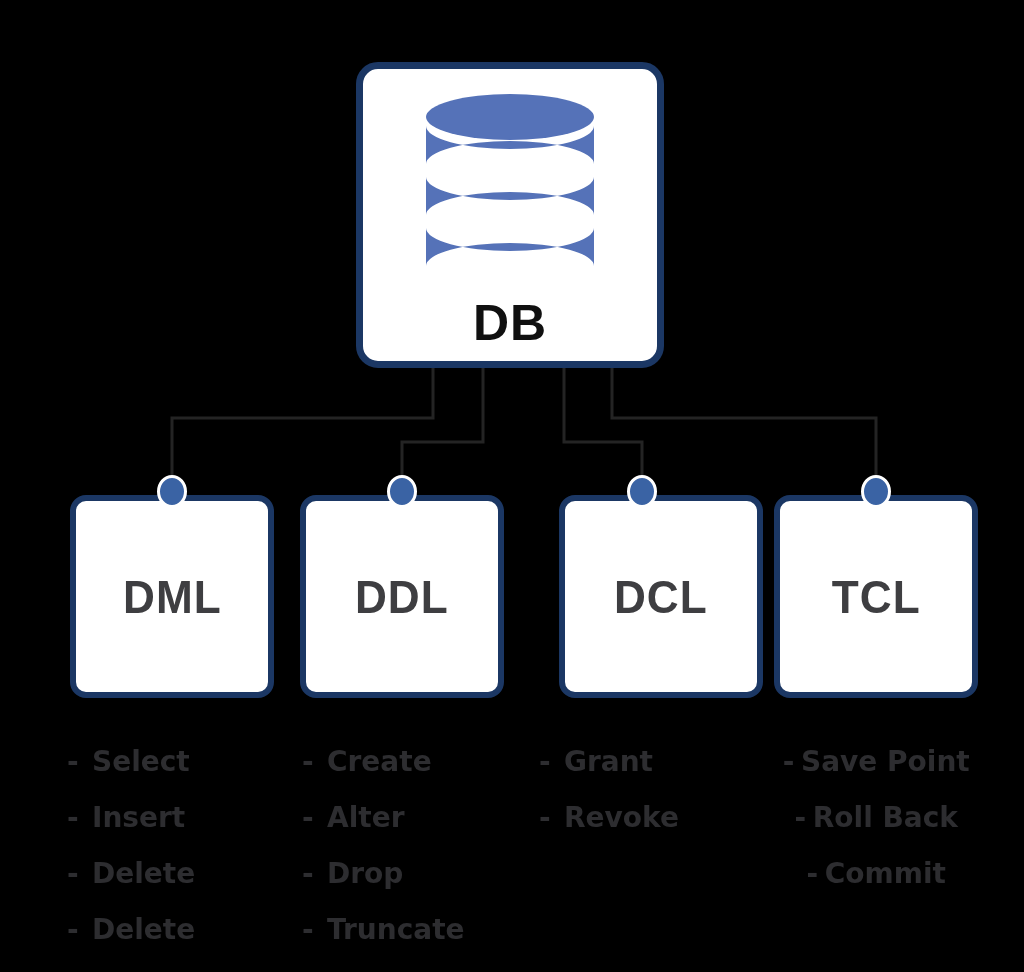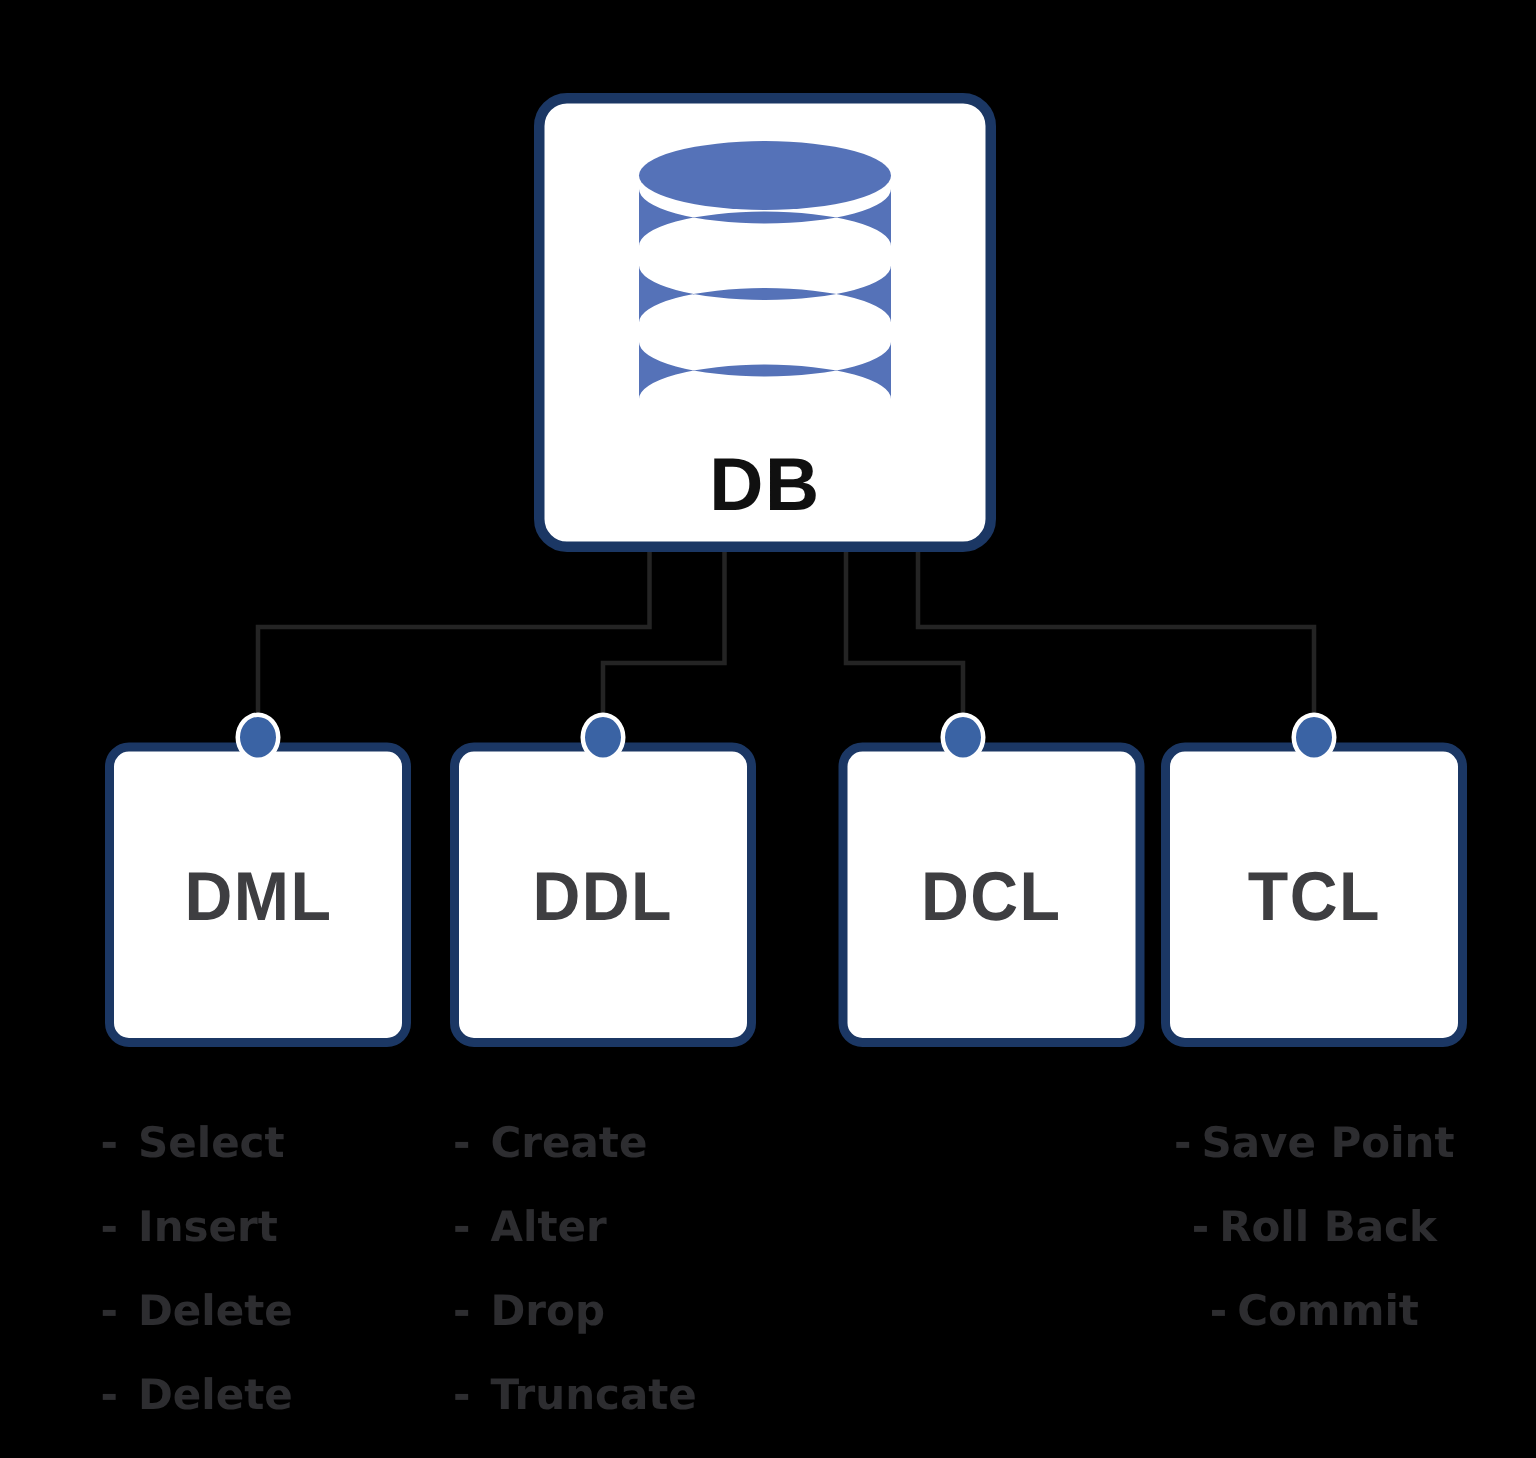--- a/index.html
+++ b/index.html
@@ -163,20 +163,24 @@
     <li><span class="dash">-</span><span>Delete</span></li>
   </ul>
 
   <ul class="cmd-list ddl">
     <li><span class="dash">-</span><span>Create</span></li>
     <li><span class="dash">-</span><span>Alter</span></li>
     <li><span class="dash">-</span><span>Drop</span></li>
     <li><span class="dash">-</span><span>Truncate</span></li>
   </ul>
 
+  <ul class="cmd-list dcl">
+    <li><span class="dash">-</span><span>Grant</span></li>
+    <li><span class="dash">-</span><span>Revoke</span></li>
+  </ul>
 
   <ul class="cmd-list tcl">
     <li><span class="dash">-</span><span>Save Point</span></li>
     <li><span class="dash">-</span><span>Roll Back</span></li>
     <li><span class="dash">-</span><span>Commit</span></li>
   </ul>
 
 </div>
 
 </body></html>

